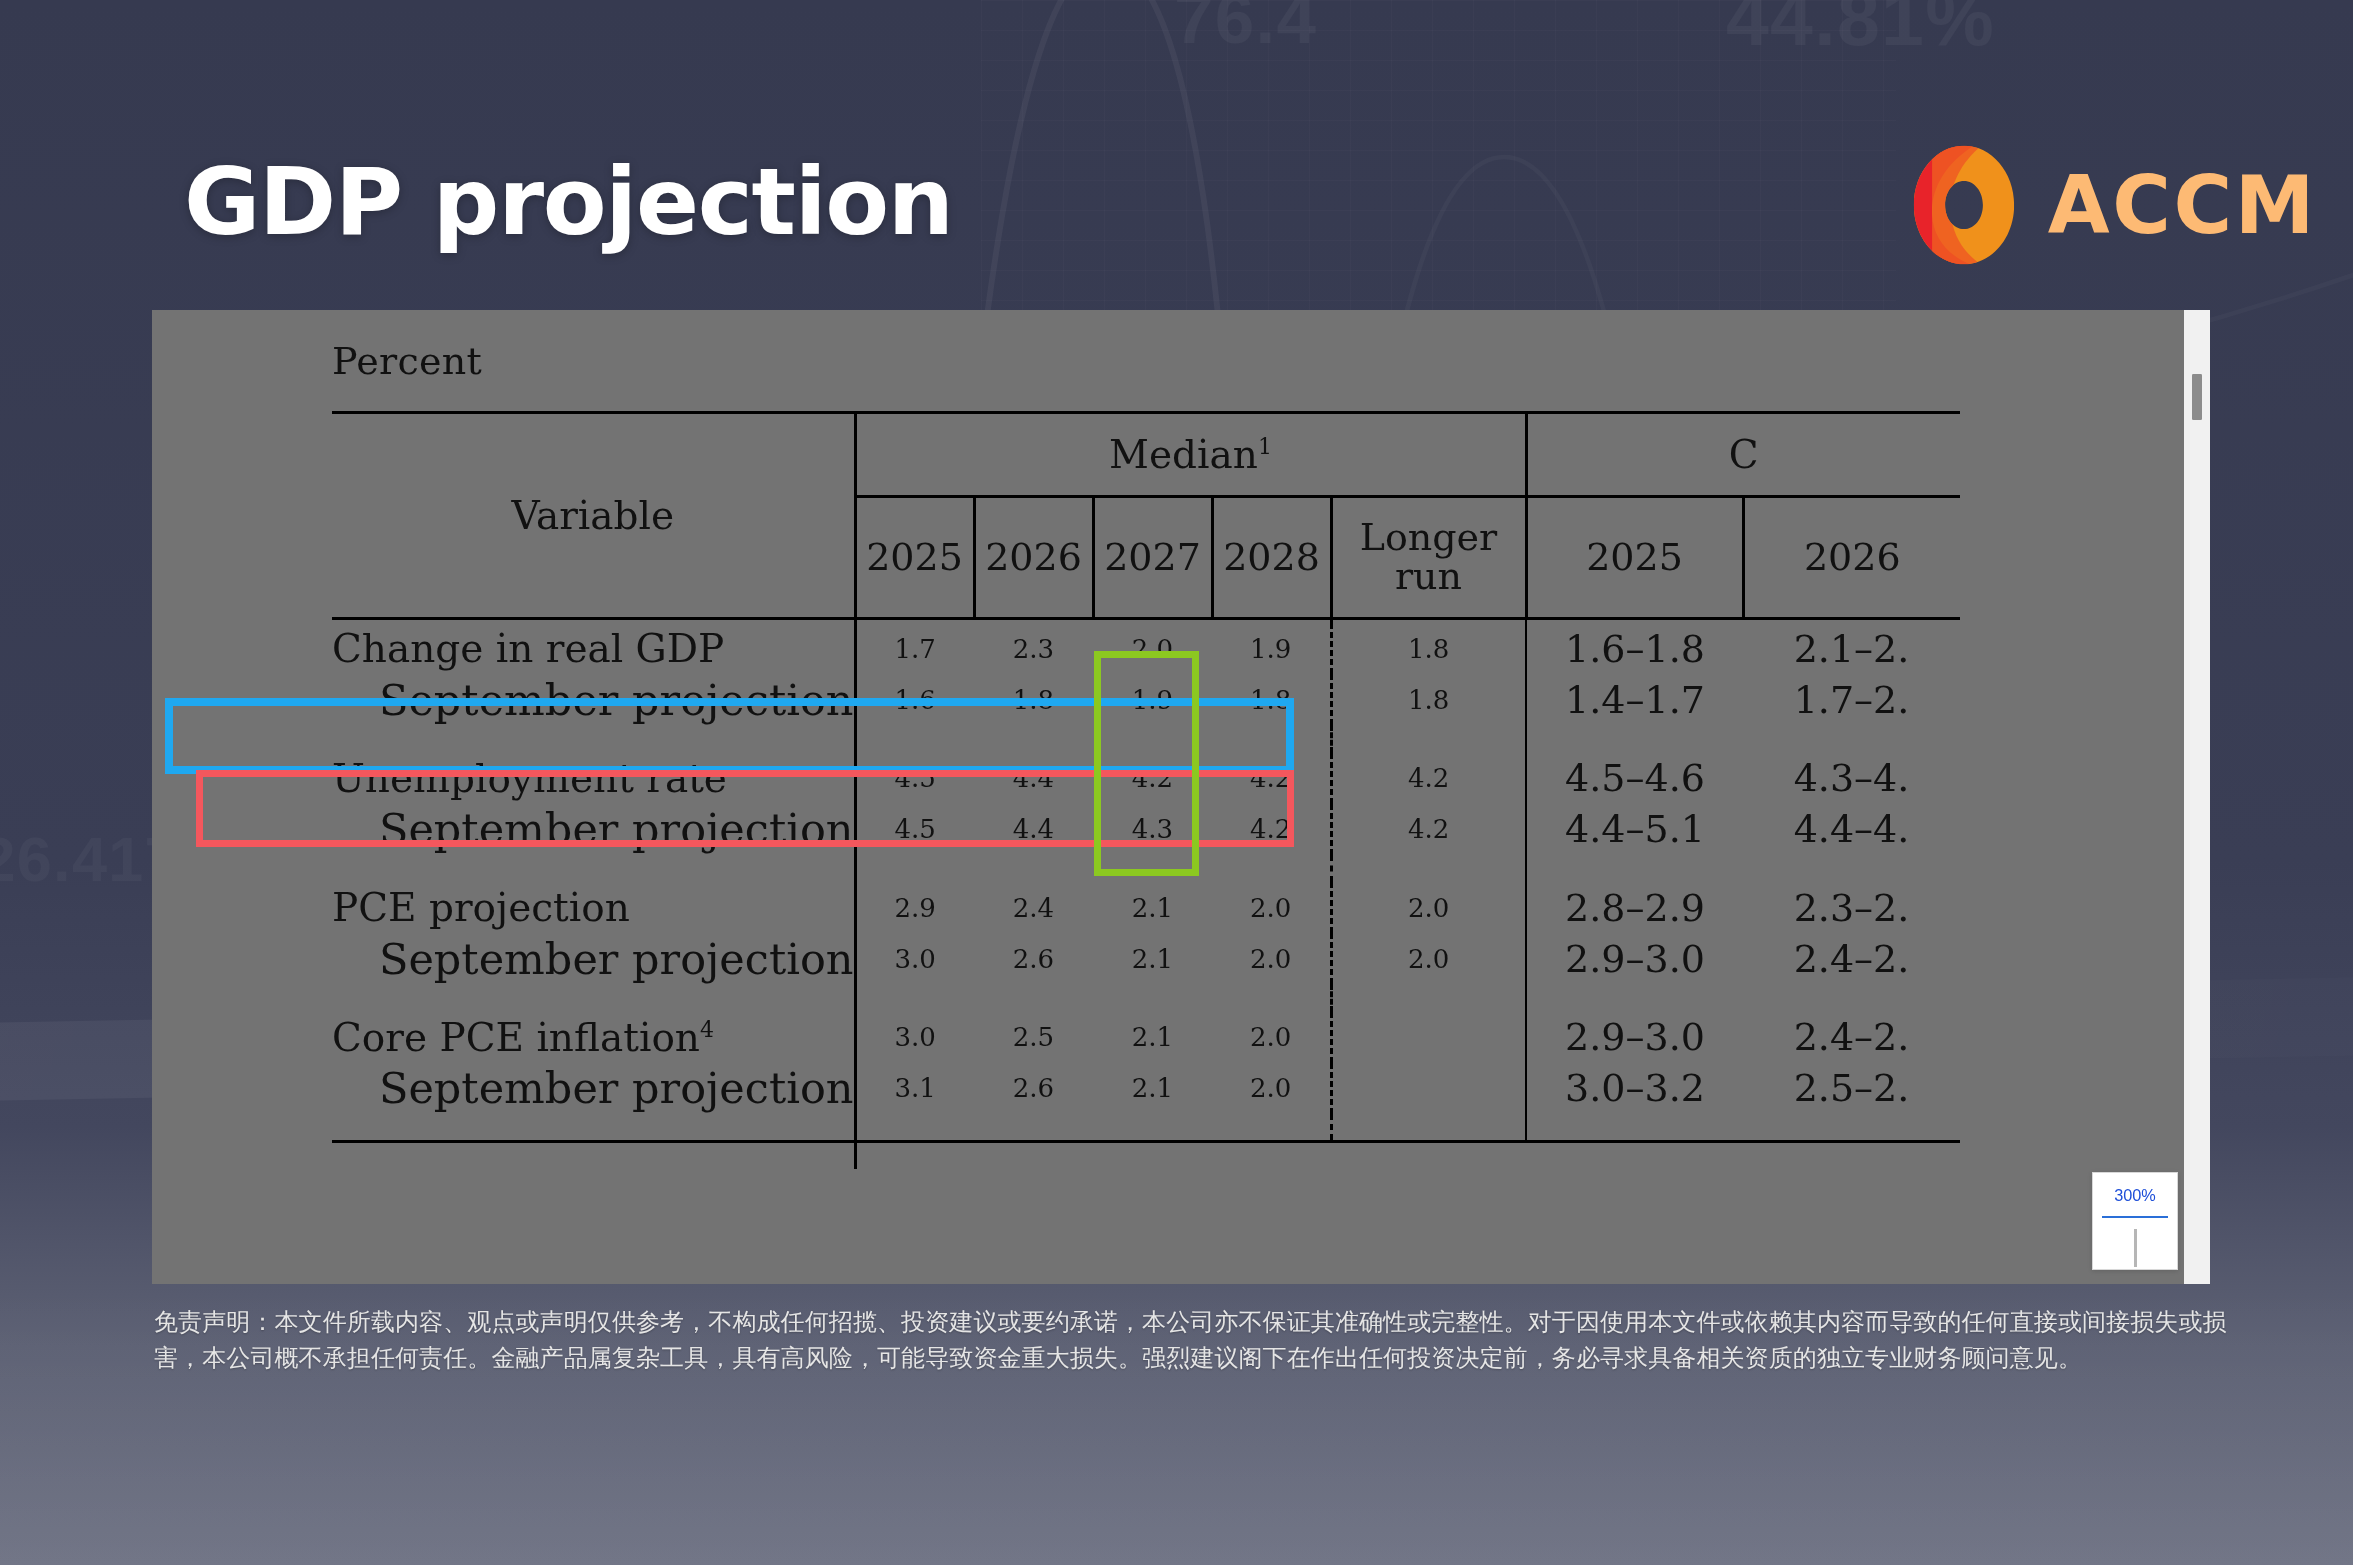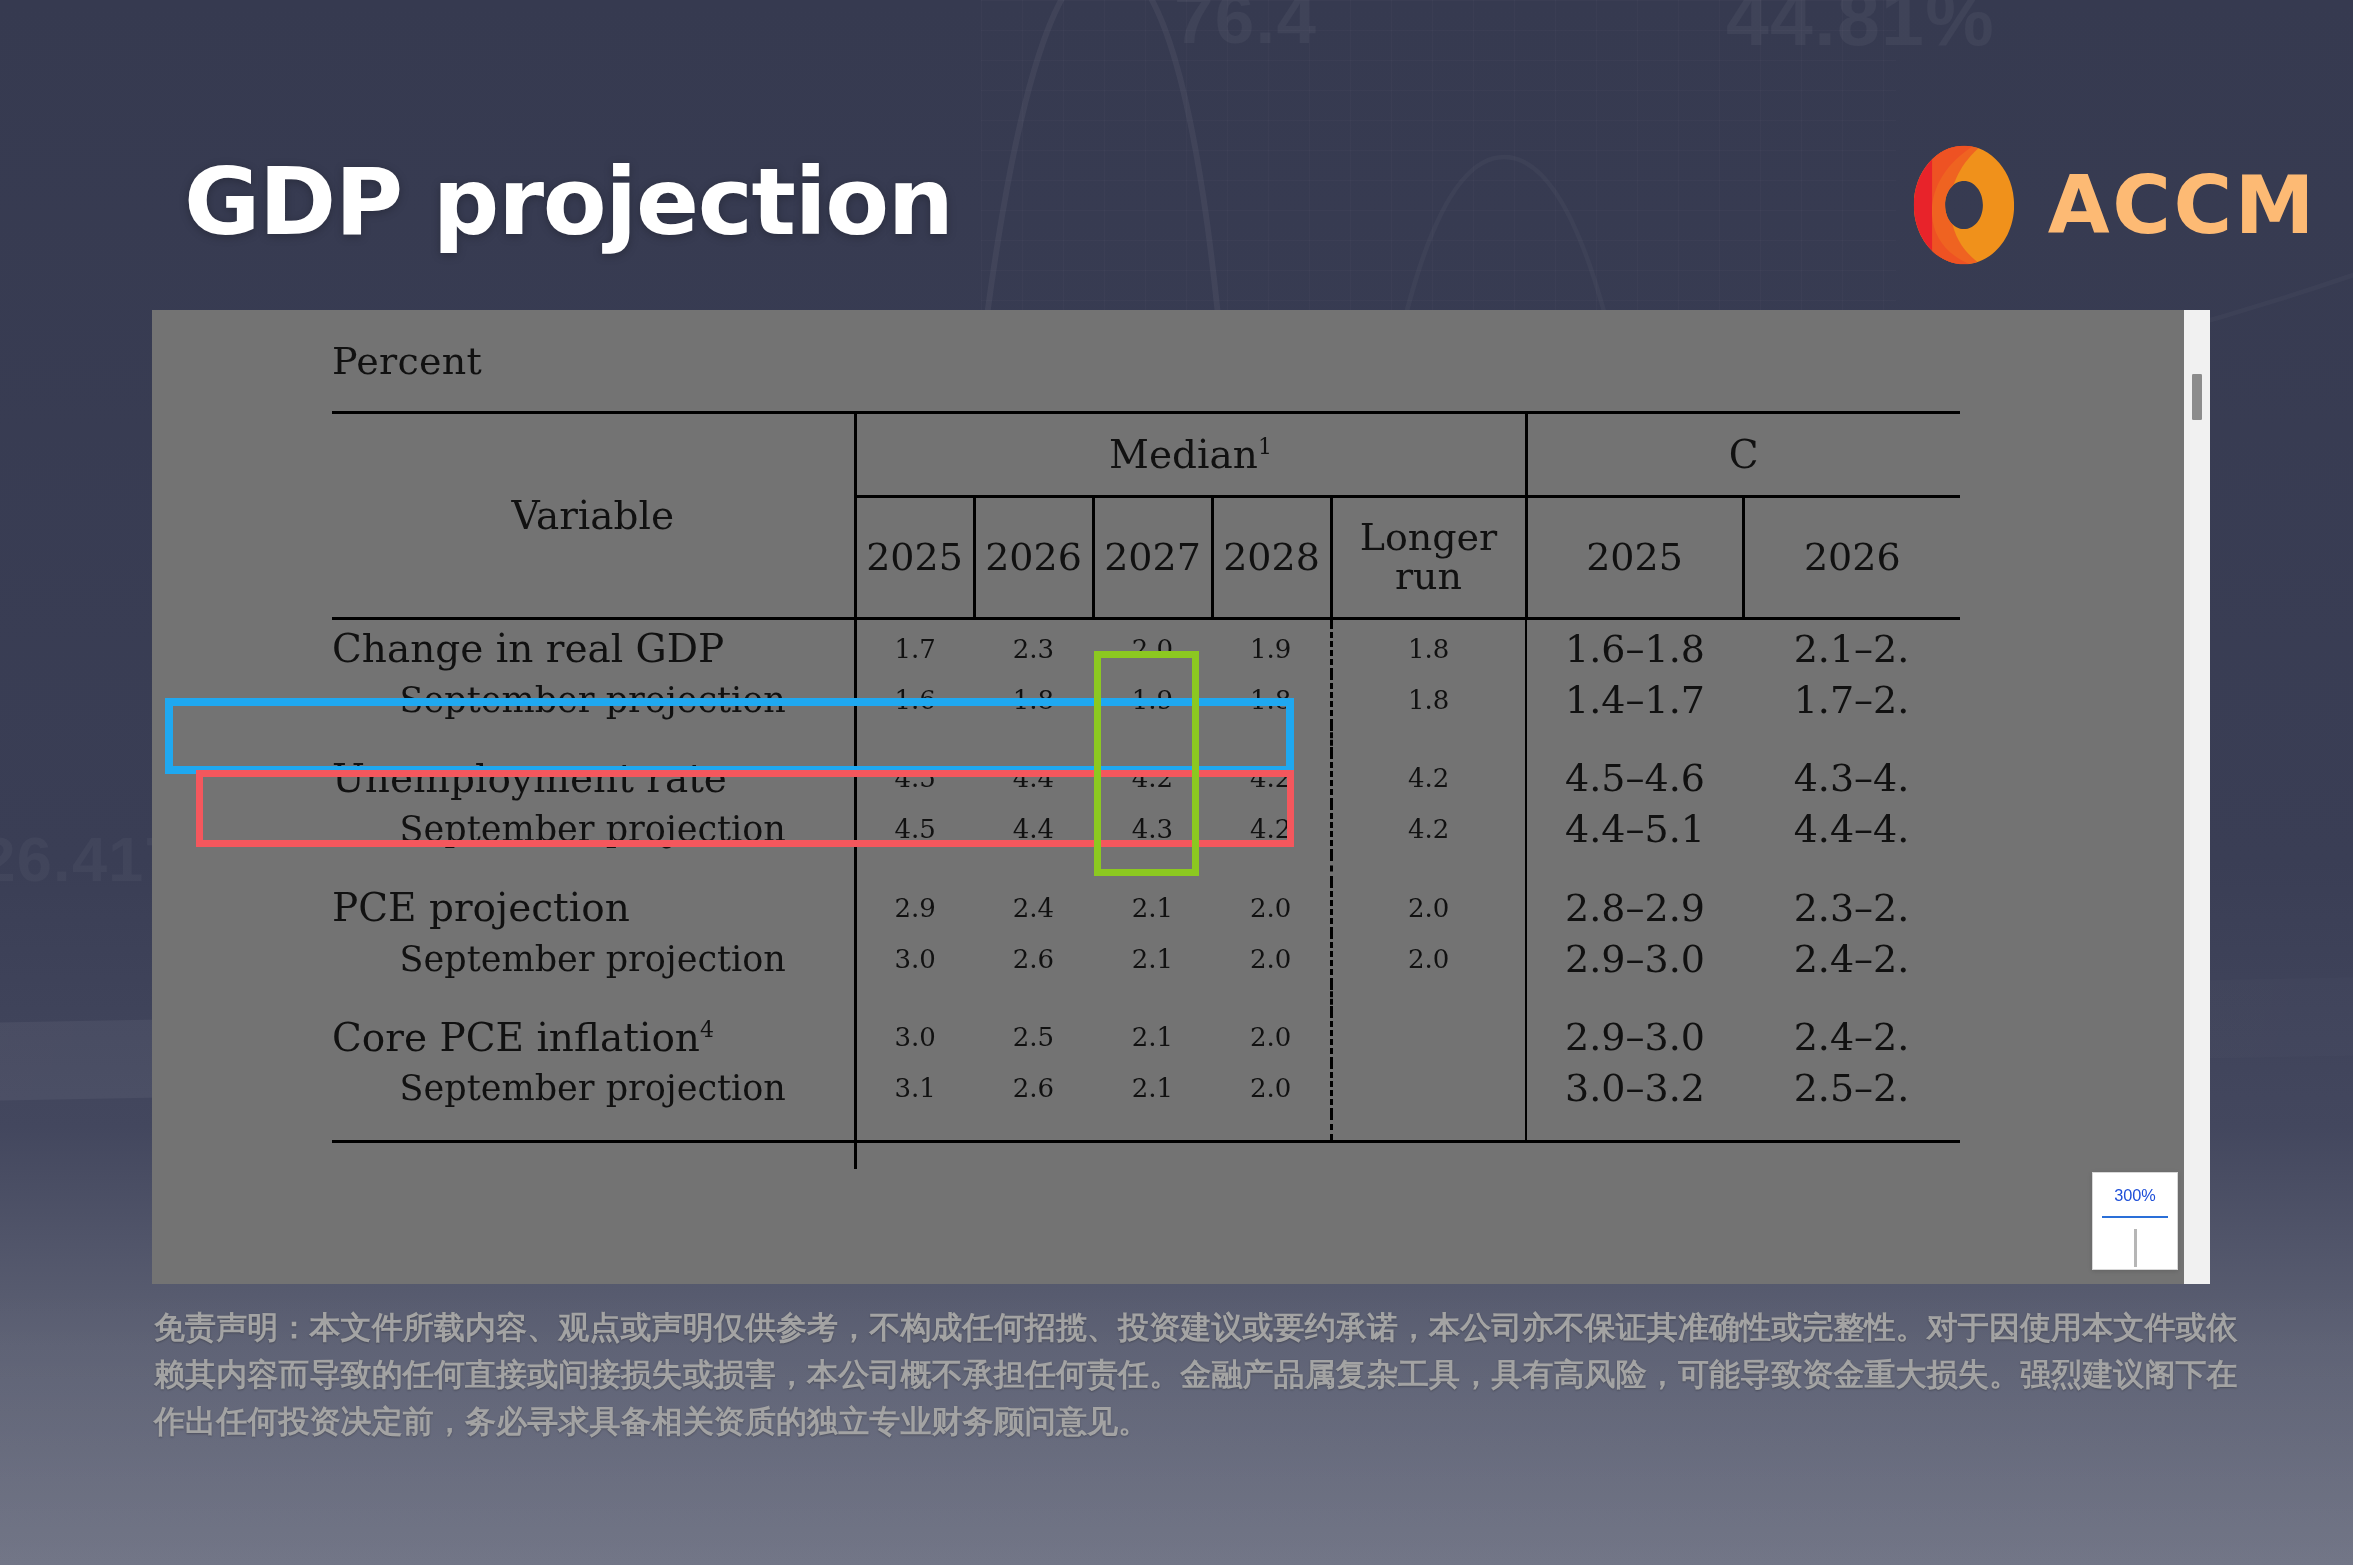--- a/index.html
+++ b/index.html
@@ -146,21 +146,21 @@
     font-size: 38px;
     line-height: 1.02;
   }
   th.var-head {
     text-align: center;
     vertical-align: middle;
     font-size: 39px;
   }
 
   td.var-name   { text-align: left; padding-left: 13px; font-size: 39px; margin-top: 28px; }
-  td.var-sub    { text-align: center; padding-left: 38px; font-size: 35px; }
+  td.var-sub    { text-align: right; padding-left: 38px; font-size: 43px; }
   td.num        { text-align: center; font-size: 26px; }
   td.range      { text-align: center; font-size: 38px; margin-top: 27px; }
   tr.datarow td { height: 51px; }
   tr.gap td     { height: 27.5px; }
   tr.gap-sm td  { height: 5.2px; }
 
   
   .hl { position: absolute; pointer-events: none; }
   #hl-blue {
     left: 165px; top: 698px; width: 1129px; height: 76px;
@@ -199,27 +199,26 @@
   #zoom-slider-handle {
     position: absolute; left: 41px; top: 56px;
     width: 3.3px; height: 38px; background: #b6b6b6;
   }
 
   
   #disclaimer {
     position: absolute;
     left: 154px; top: 1304px;
     width: 2084px;
-    color: #a3a3a3;
-    font-size: 31px;
+    color: #e5e5e5;
+    font-size: 24px;
     line-height: 1.52;
     font-family: "DejaVu Sans", sans-serif;
     letter-spacing: 0.1px;
     text-shadow: 0 0.7px 2px rgba(0,0,0,.25);
-    font-weight: bold;
   }
 </style>
 </head>
 <body>
 
 <div class="bg-base"></div>
 <div class="bg-grid"></div>
 <svg class="bg-curve" viewBox="0 0 3600 1200" preserveAspectRatio="none">
   <path d="M1450,1200 C1480,560 1560,-60 1690,-60 C1830,-60 1880,500 1910,1200" fill="none" stroke="rgba(255,255,255,.055)" stroke-width="9"></path>
   <path d="M2050,1200 C2090,700 2160,240 2300,240 C2440,240 2520,700 2560,1200" fill="none" stroke="rgba(255,255,255,.035)" stroke-width="7"></path>

